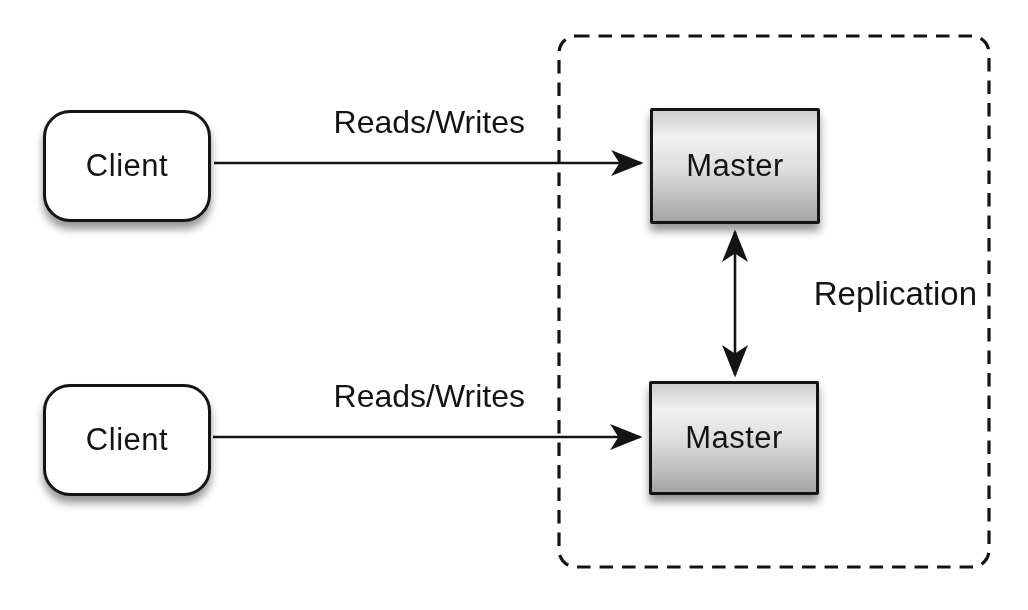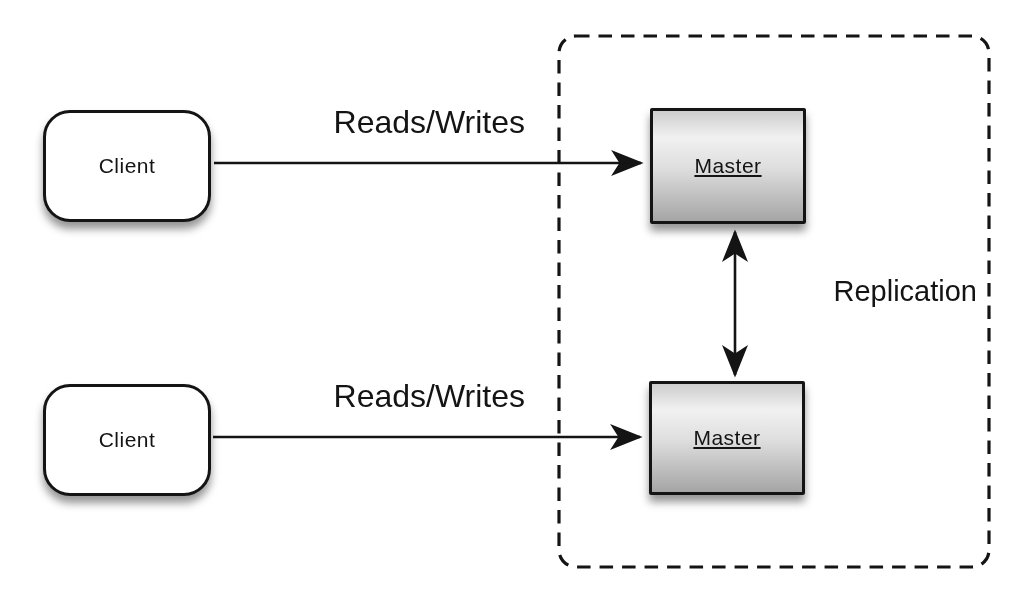--- a/index.html
+++ b/index.html
@@ -23,53 +23,52 @@
     height: 610px;
   }
   .node {
     position: absolute;
     display: flex;
     align-items: center;
     justify-content: center;
     box-sizing: border-box;
     border: 3px solid #141414;
     color: #141414;
-    font-size: 21px;
+    font-size: 31px;
     letter-spacing: 0.5px;
     box-shadow: 0 7px 9px rgba(0,0,0,0.42);
   }
   .node.client {
     left: 43px;
     width: 168px;
     height: 112px;
     border-radius: 27px;
     background: #ffffff;
   }
   .node.client.top { top: 110px; }
   .node.client.bottom { top: 384px; }
   .node.master {
     left: 650px;
-    width: 156px;
+    width: 170px;
     height: 116px;
     border-radius: 2px;
     background: linear-gradient(to bottom, #cdcdcd 0%, #f1f1f1 24%, #dedede 52%, #a5a5a5 100%);
-    text-decoration: underline;
   }
   .node.master.top { top: 108px; }
   .node.master.bottom { top: 381px; left: 649px; height: 114px; }
   .edge-label {
     position: absolute;
     color: #141414;
     font-size: 32px;
     text-align: right;
     white-space: nowrap;
   }
   .edge-label.rw-top { left: 245px; top: 104px; width: 280px; }
   .edge-label.rw-bottom { left: 245px; top: 378px; width: 280px; }
-  .edge-label.replication { left: 752px; top: 275px; width: 225px; font-size: 29px; }
+  .edge-label.replication { left: 752px; top: 275px; width: 225px; font-size: 33px; }
 </style>
 </head>
 <body>
 
 <div class="canvas">
 
   <svg class="connections" viewBox="0 0 1028 610" xmlns="http://www.w3.org/2000/svg">
     <defs>
       <marker id="arrowhead" markerWidth="13" markerHeight="10" refX="11.5" refY="5" orient="auto-start-reverse" markerUnits="strokeWidth">
         <path d="M0,0 L12.5,5 L0,10 L3.2,5 Z" fill="#141414"></path>

